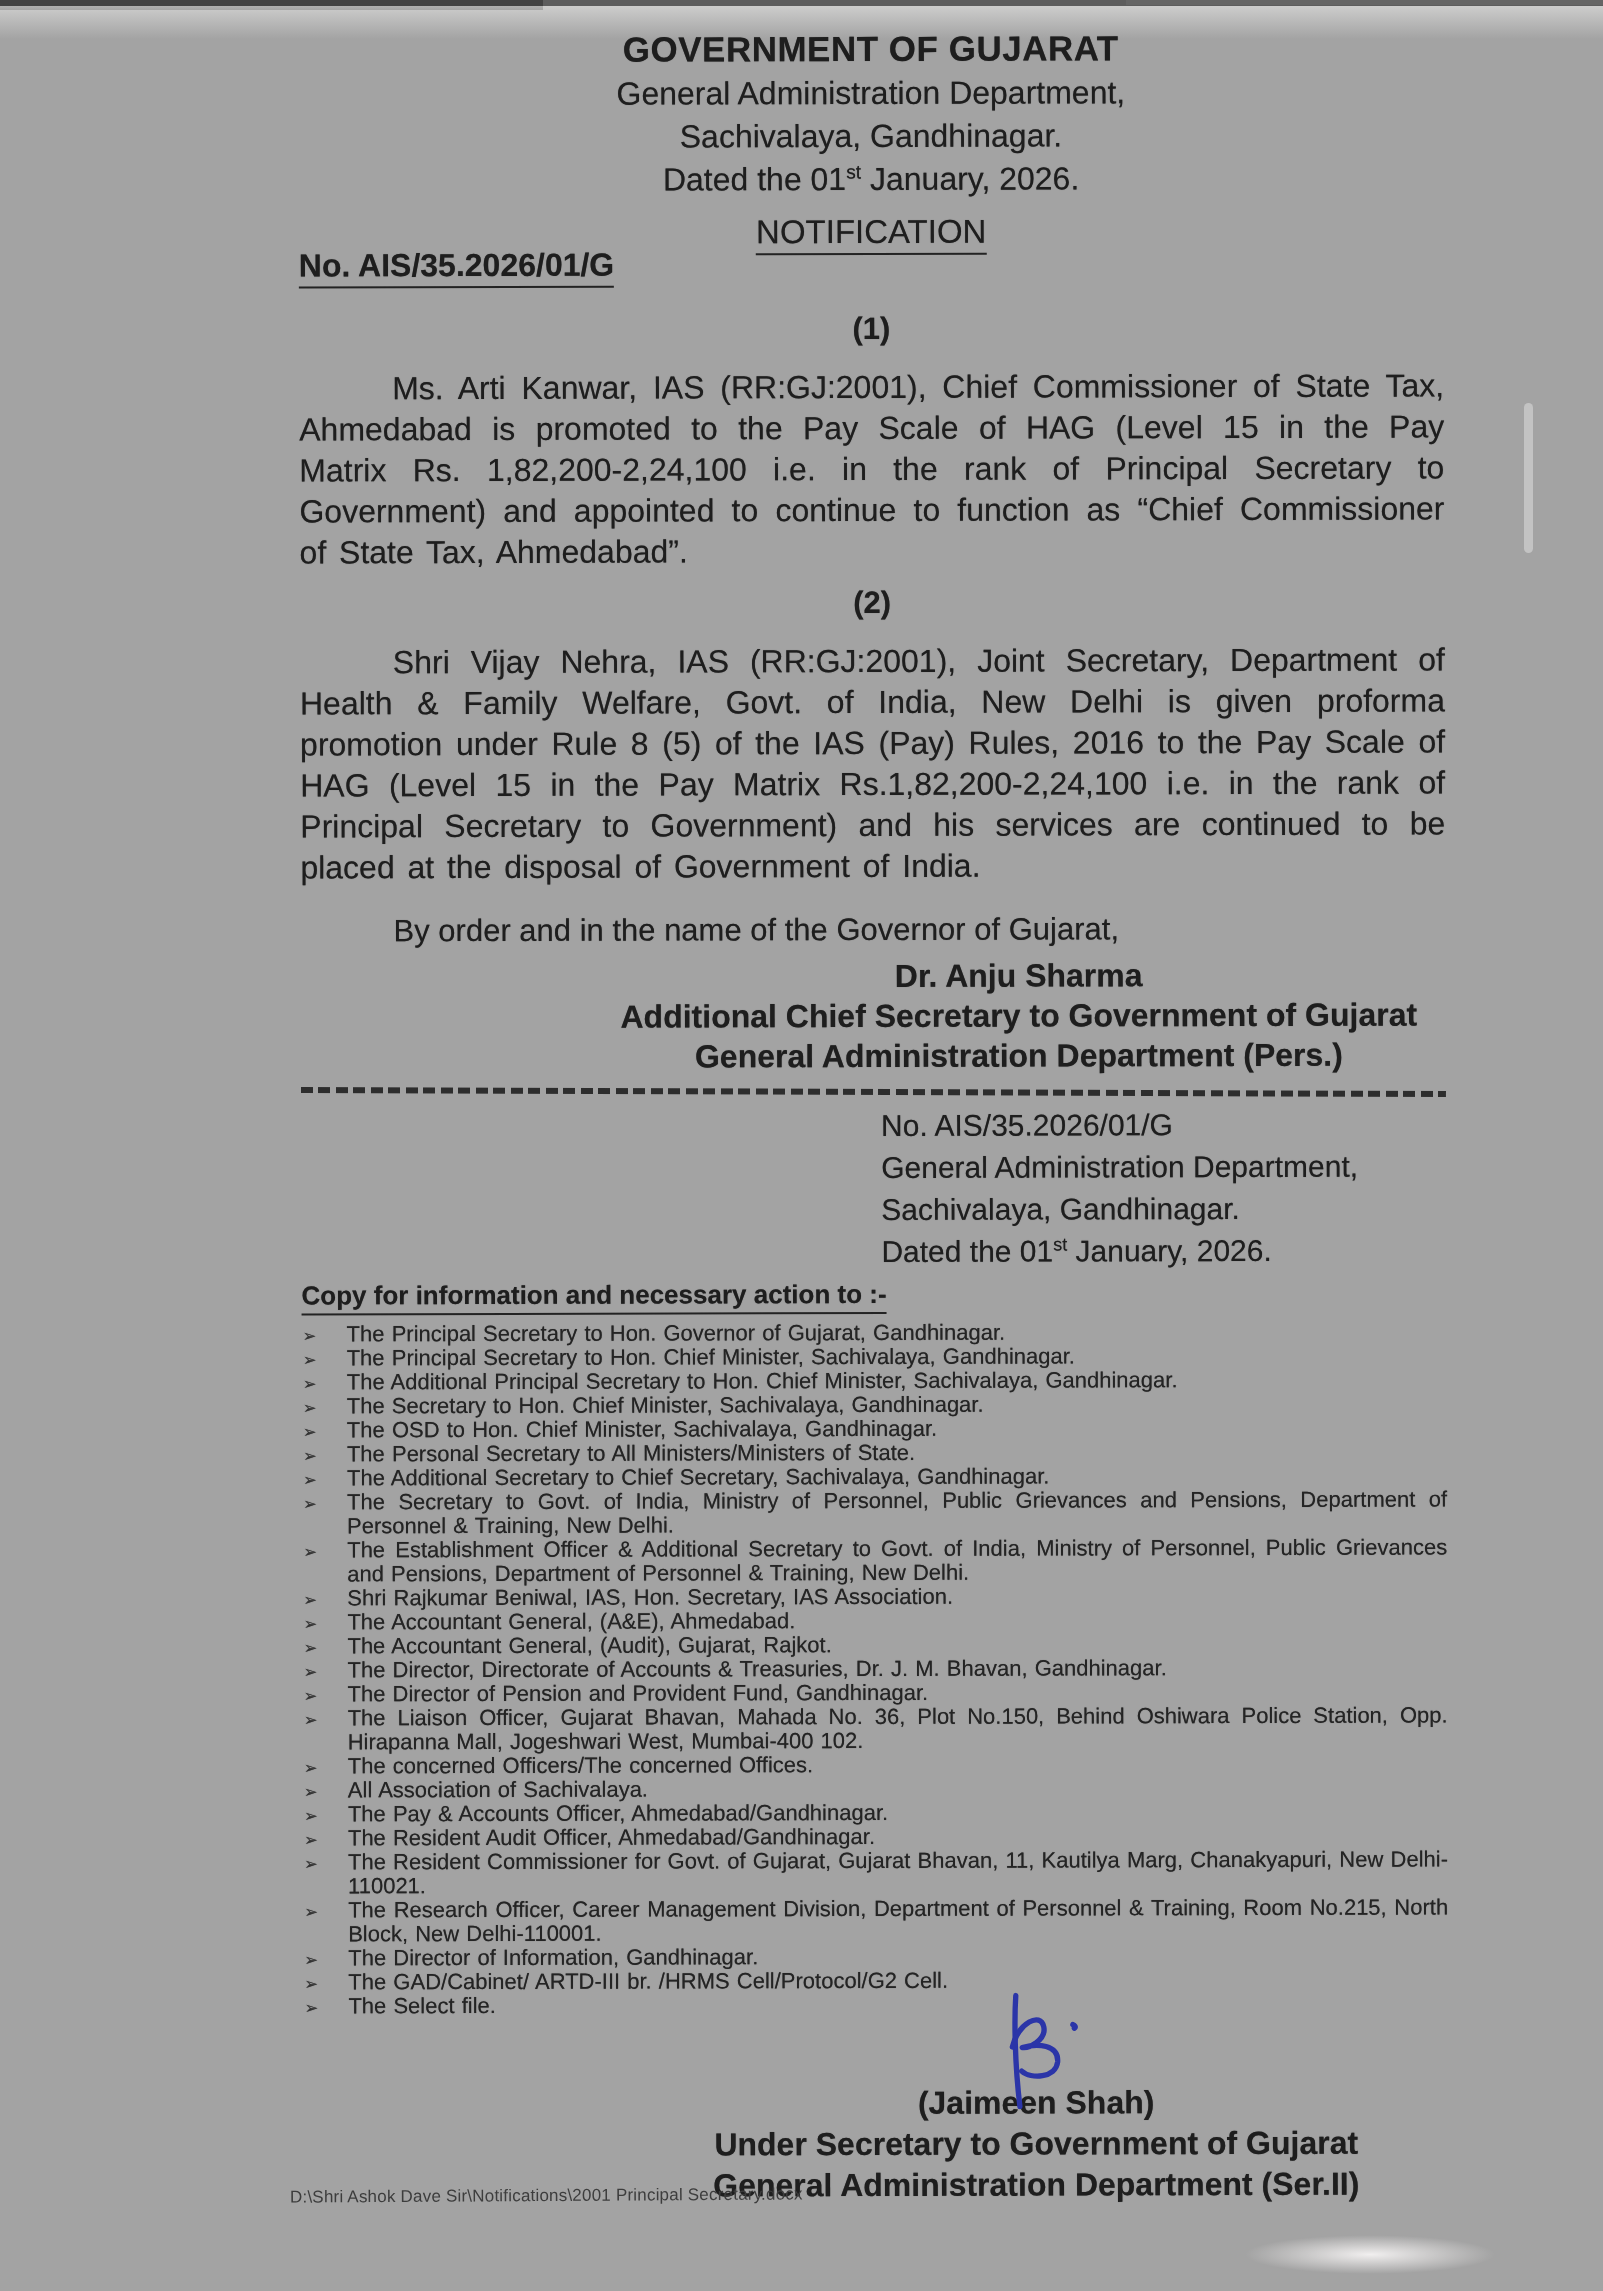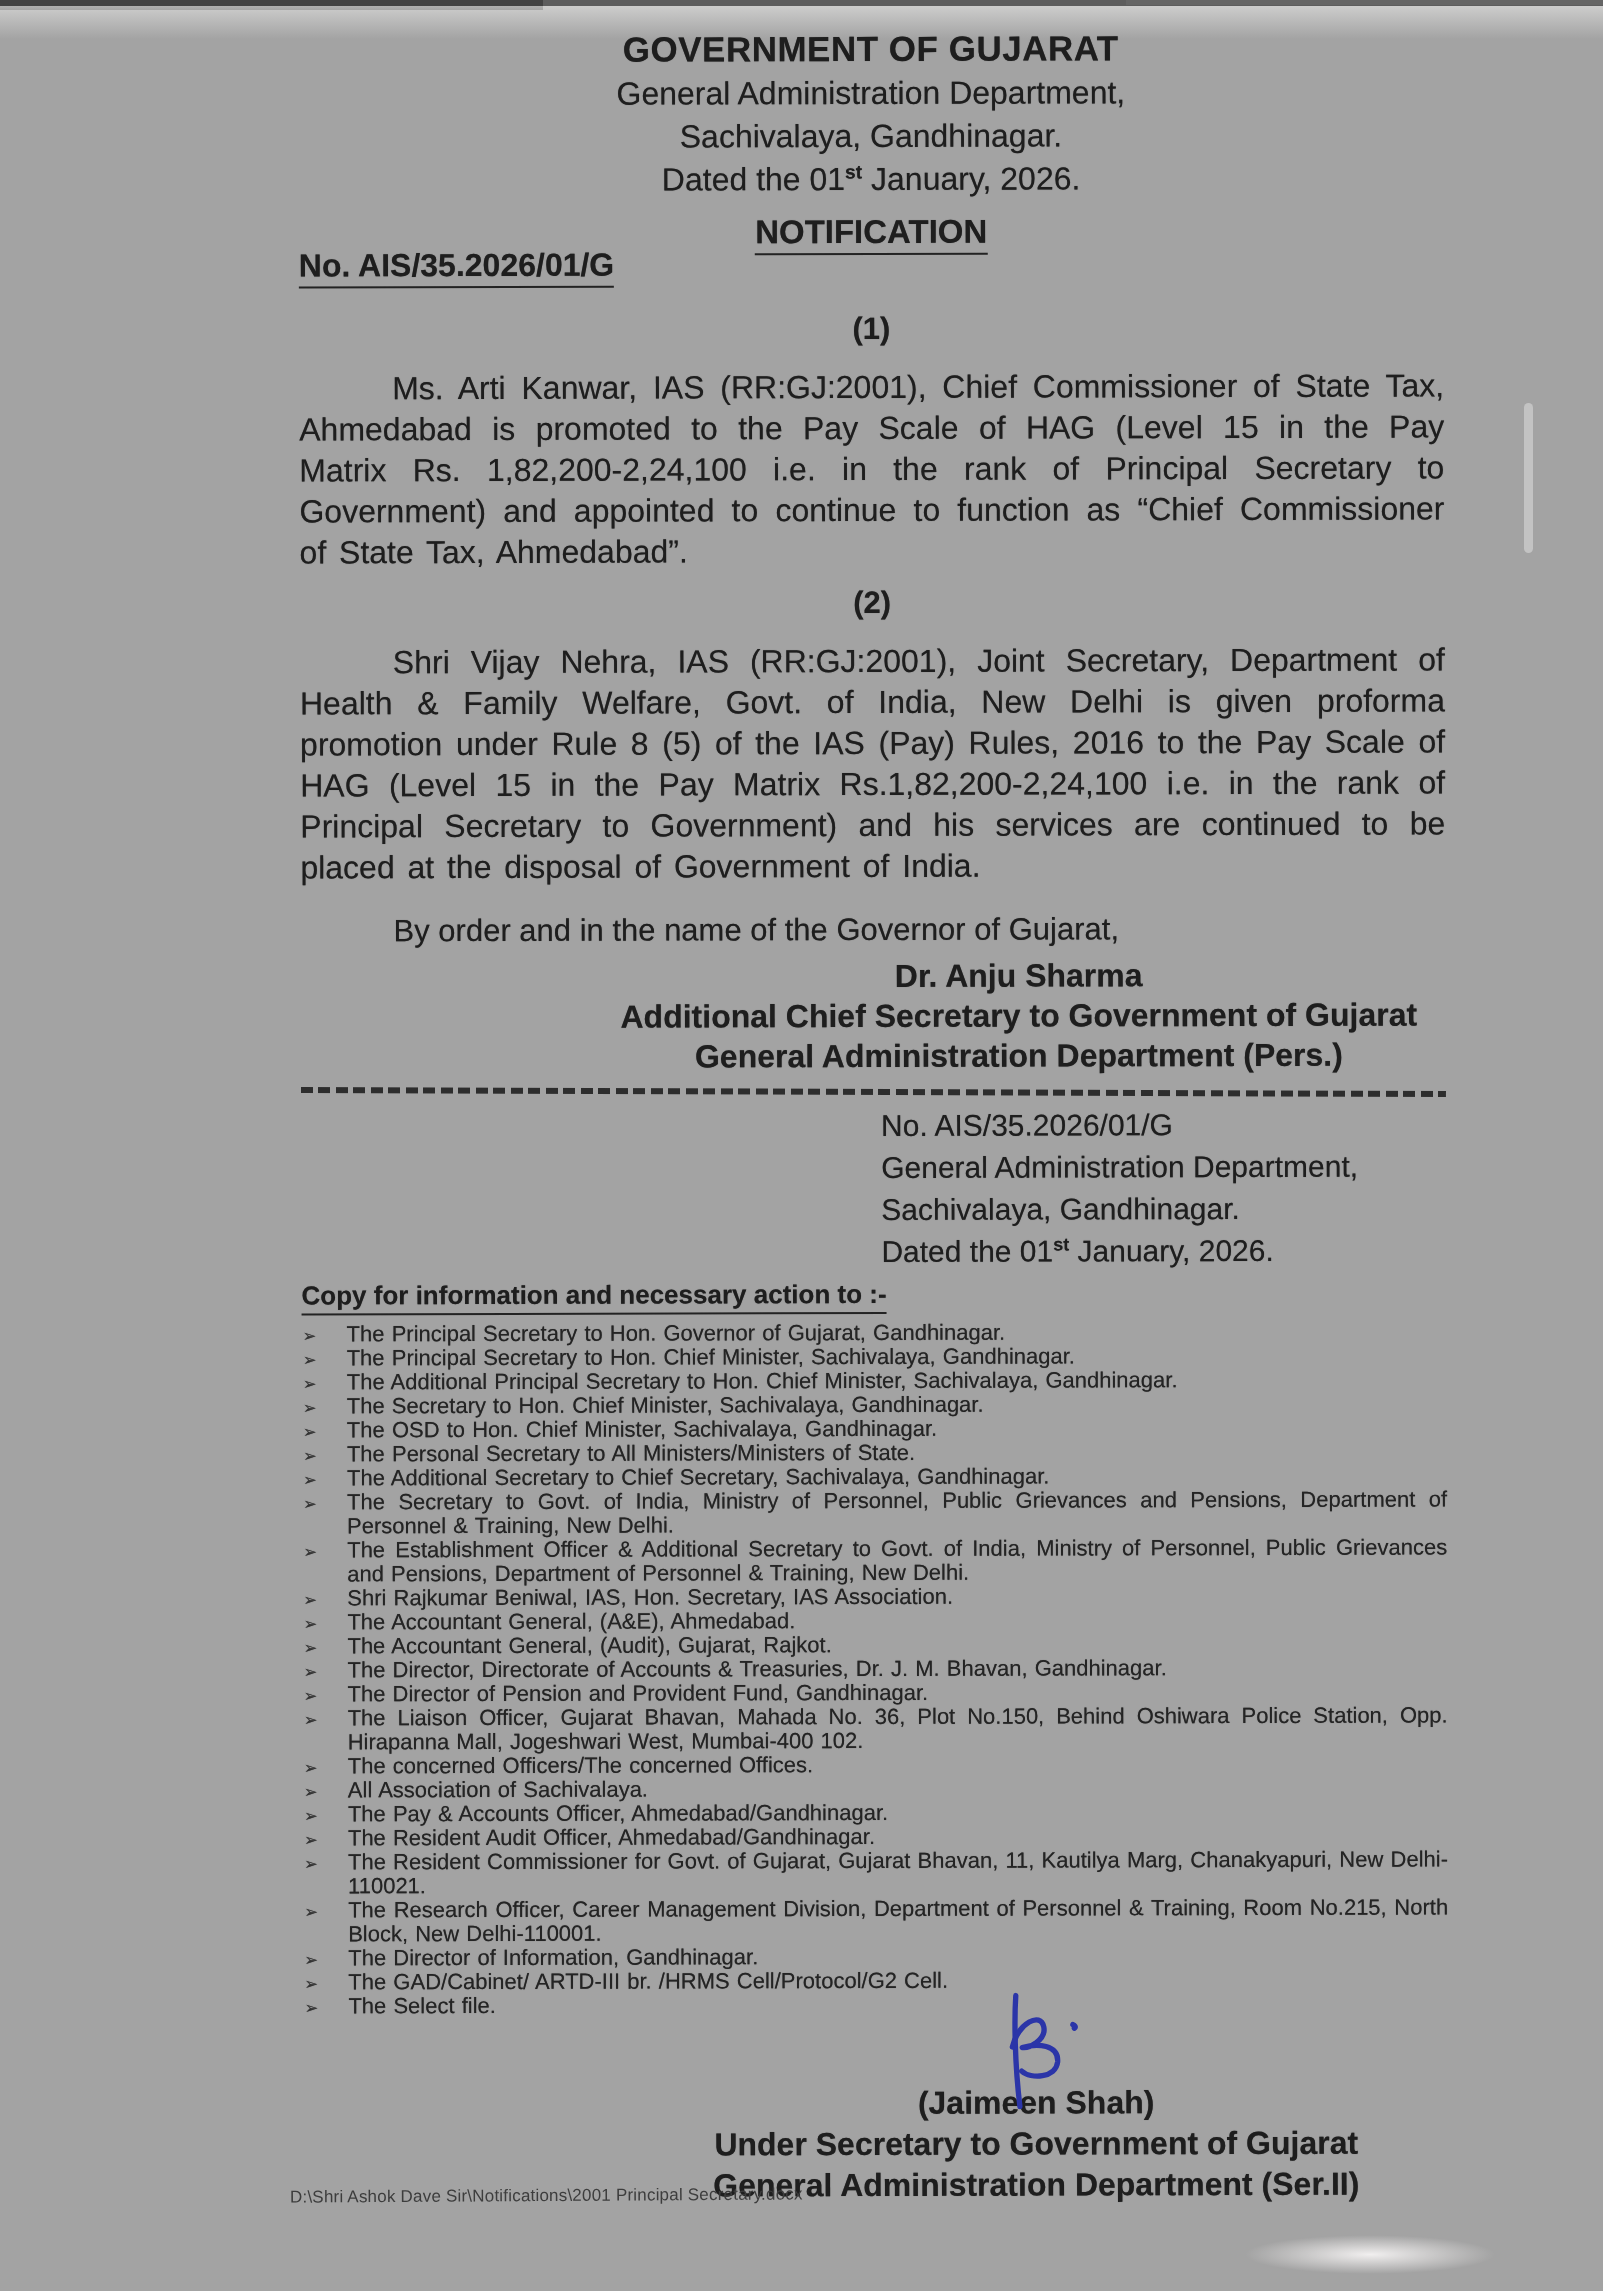--- a/index.html
+++ b/index.html
@@ -9,28 +9,28 @@
     font-family:"Liberation Sans", sans-serif;
   }
   .content {
     position:absolute; left:301px; top:0; width:1145px;
     transform:rotate(-0.15deg);
     text-shadow:0 0 0.7px rgba(20,20,20,.6);
   }
   
   .hdr { text-align:center; padding-top:25px; font-size:32px; line-height:43px; }
   .hdr .org { font-size:35px; font-weight:700; letter-spacing:0.5px; line-height:47px; }
-  sup { font-size:.6em; vertical-align:super; line-height:0;font-weight:bold; }
+  sup { font-size:.6em; vertical-align:super; line-height:0; }
   
   .title-row { position:relative; height:97px; margin-top:11.6px; }
   .notif { position:absolute; left:0; right:0; top:0; text-align:center; }
   .notif span, .refno span, .copy-h span {
     display:inline-block; border-bottom:2.9px solid #232323; padding-bottom:2.9px;
   }
-  .notif span { font-weight:700; font-size:33px; }
+  .notif span { font-weight:400; font-size:33px; }
   .refno { position:absolute; left:0; top:33px; font-weight:700; font-size:32px; }
   
   .sec-label { text-align:center; font-weight:700; font-size:31px; margin-top:1.9px; }
   .para {
     font-size:32px; line-height:41px; text-align:justify; text-indent:93px;
     margin-top:19.4px; word-spacing:3.9px;
   }
   .byorder { font-size:31px; margin-top:25px; text-indent:93px; }
   .sig1 { margin-left:291px; text-align:center; font-weight:700; font-size:32px; line-height:40px; margin-top:7.8px; }
   .divider {

